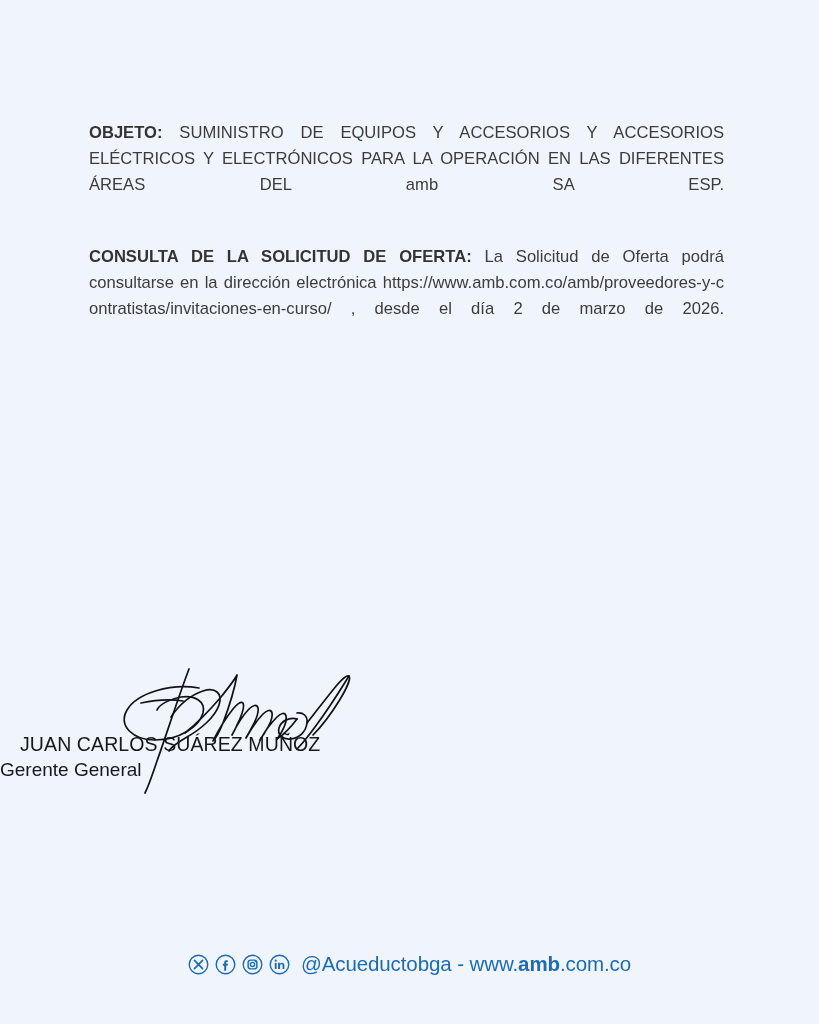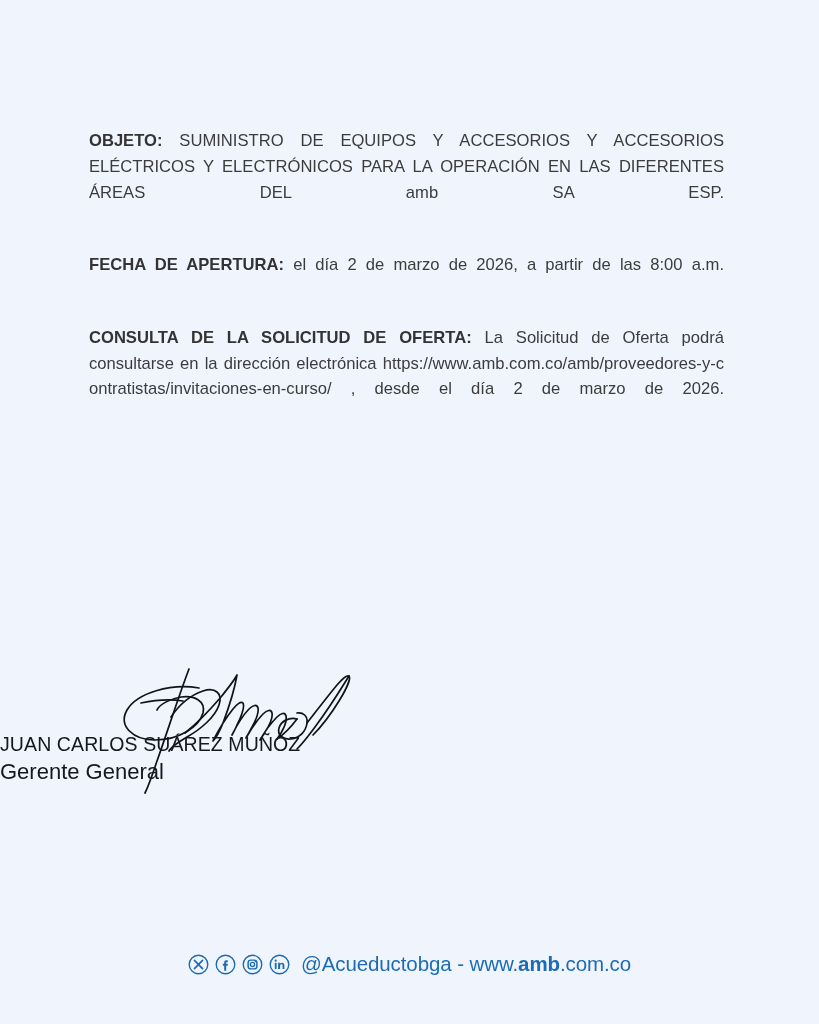--- a/index.html
+++ b/index.html
@@ -19,21 +19,21 @@
   .page {
     position: relative;
     width: 819px;
     height: 1024px;
     box-sizing: border-box;
   }
 
   .content {
     position: absolute;
     left: 89px;
-    top: 128px;
+    top: 120px;
     width: 635px;
   }
 
   .para {
     text-align: justify;
     text-justify: inter-word;
     color: #3c3c3c;
     font-size: 16.6px;
     line-height: 25.8px;
     margin: 0 0 21px 0;
@@ -79,27 +79,28 @@
   }
 
   .signer-name {
     position: absolute;
     left: 0;
     top: 733px;
     font-size: 19.5px;
     color: #16181d;
     letter-spacing: 0.1px;
     white-space: nowrap;
+    padding-left: 20px;
   }
 
   .signer-role {
     position: absolute;
     left: 0;
     top: 759px;
-    font-size: 22px;
+    font-size: 19px;
     color: #16181d;
     white-space: nowrap;
   }
 
   
   .footer {
     position: absolute;
     left: 0;
     right: 0;
     top: 952px;
@@ -135,23 +136,20 @@
 <body>
 
 <div class="page">
 
   <div class="content">
 
     <p class="para">
       <span class="lead">OBJETO:</span><span> SUMINISTRO DE EQUIPOS Y ACCESORIOS Y ACCESORIOS ELÉCTRICOS Y ELECTRÓNICOS PARA LA OPERACIÓN EN LAS DIFERENTES ÁREAS DEL amb SA ESP.</span>
     </p>
 
-    <p class="para">
-      <span class="lead">FECHA DE APERTURA:</span><span> el día 2 de marzo de 2026, a partir de las 8:00 a.m.</span>
-    </p>
 
 
 
     <p class="para">
       <span class="lead">CONSULTA DE LA SOLICITUD DE OFERTA:</span><span> La Solicitud de Oferta podrá consultarse en la dirección electrónica </span><span class="url-block">https://www.amb.com.co/amb/proveedores-y-contratistas/invitaciones-en-curso/</span><span> , desde el día 2 de marzo de 2026.</span>
     </p>
 
   </div>
 
   <div class="sign-zone">

